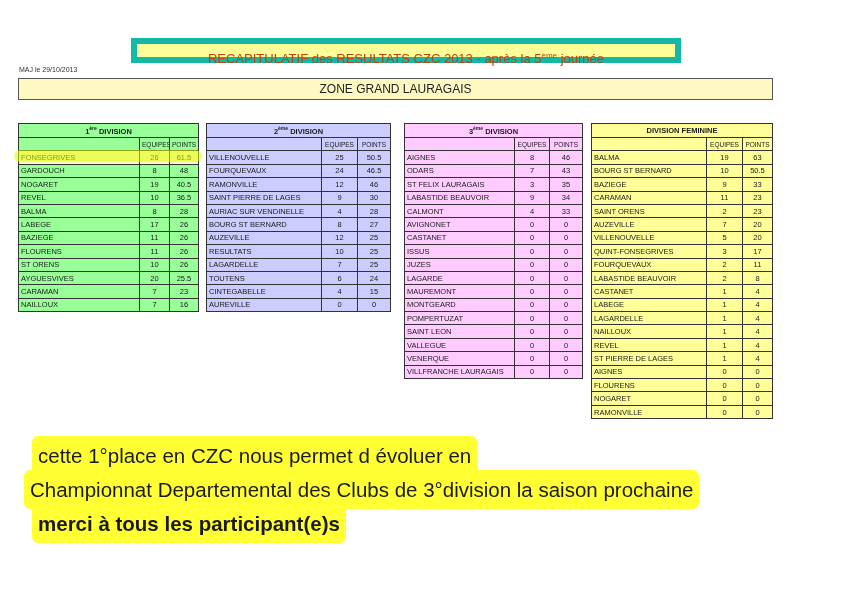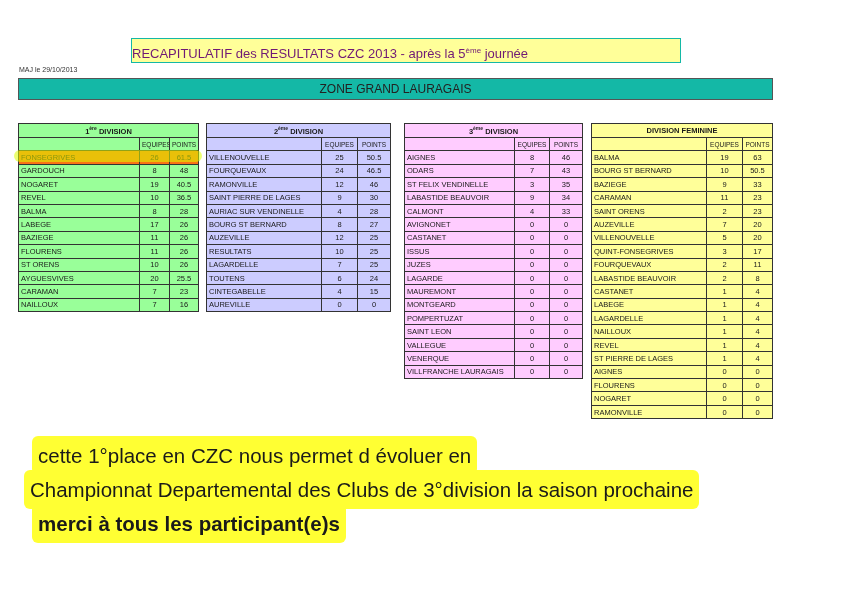--- a/index.html
+++ b/index.html
@@ -1,44 +1,44 @@
 <!DOCTYPE html>
 <html><head>
 <meta charset="utf-8">
 <style>
   html, body { margin: 0; padding: 0; background: #ffffff; }
   body { width: 844px; height: 592px; position: relative; overflow: hidden; font-family: "Liberation Sans", sans-serif; color: #1a1a1a; }
 
   .title-box {
     position: absolute; left: 131px; top: 38px; width: 550px; height: 25px;
-    background: #ffff99; border: 1px solid #14b8a6; box-sizing: border-box;
-    font-size: 13px; line-height: 24px; color: #701a75;
+    background: #ffff99; border: 6px solid #14b8a6; box-sizing: border-box;
+    text-align: center; font-size: 13px; line-height: 24px; color: #c2410c;
   }
   .title-box sup { font-size: 8px; }
   .maj { position: absolute; left: 19px; top: 66px; font-size: 7px; color: #333; }
   .zone-box {
     position: absolute; left: 18px; top: 78px; width: 755px; height: 22px;
-    background: #14b8a6; border: 1px solid #555; box-sizing: border-box;
+    background: #fef9c3; border: 1px solid #555; box-sizing: border-box;
     text-align: center; font-size: 12px; line-height: 21px; color: #222;
   }
 
   table.div {
     position: absolute; border-collapse: collapse; font-size: 7.5px; color: #1a1a1a;
     table-layout: fixed;
   }
   table.div td { border: 1px solid #333; height: 12.4px; padding: 0 2px; white-space: nowrap; overflow: hidden; }
   table.div td.num { text-align: center; }
   table.div td.head { text-align: center; font-weight: bold; font-size: 7.5px; height: 13px; }
   table.div td.head sup { font-size: 5px; }
   table.div td.colh { text-align: center; font-size: 6.5px; }
   table.div tr.blank td { background: #ffffff; }
 
   #d1 { left: 18px; top: 123px; width: 180px; }
   #d1 td { background: #99ff99; }
-  #d1 tr.hl td { background: #f97316; }
+  #d1 tr.hl td { background: #fef9c3; }
   #d2 { left: 206px; top: 123px; width: 184px; }
   #d2 td { background: #ccccff; }
   #d3 { left: 404px; top: 123px; width: 178px; }
   #d3 td { background: #ffccff; }
   #d4 { left: 591px; top: 123px; width: 181px; }
   #d4 td { background: #ffff99; }
 
   .hl-stroke {
     position: absolute; left: 14px; top: 150px; width: 188px; height: 12px;
     background: rgba(220,255,0,0.55); border-radius: 6px; pointer-events: none;
@@ -242,21 +242,21 @@
         <td>AIGNES</td>
         <td class="num">8</td>
         <td class="num">46</td>
       </tr>
       <tr>
         <td>ODARS</td>
         <td class="num">7</td>
         <td class="num">43</td>
       </tr>
       <tr>
-        <td>ST FELIX VENDINELLE</td>
+        <td>ST FELIX LAURAGAIS</td>
         <td class="num">3</td>
         <td class="num">35</td>
       </tr>
       <tr>
         <td>LABASTIDE  BEAUVOIR</td>
         <td class="num">9</td>
         <td class="num">34</td>
       </tr>
       <tr>
         <td>CALMONT</td>

